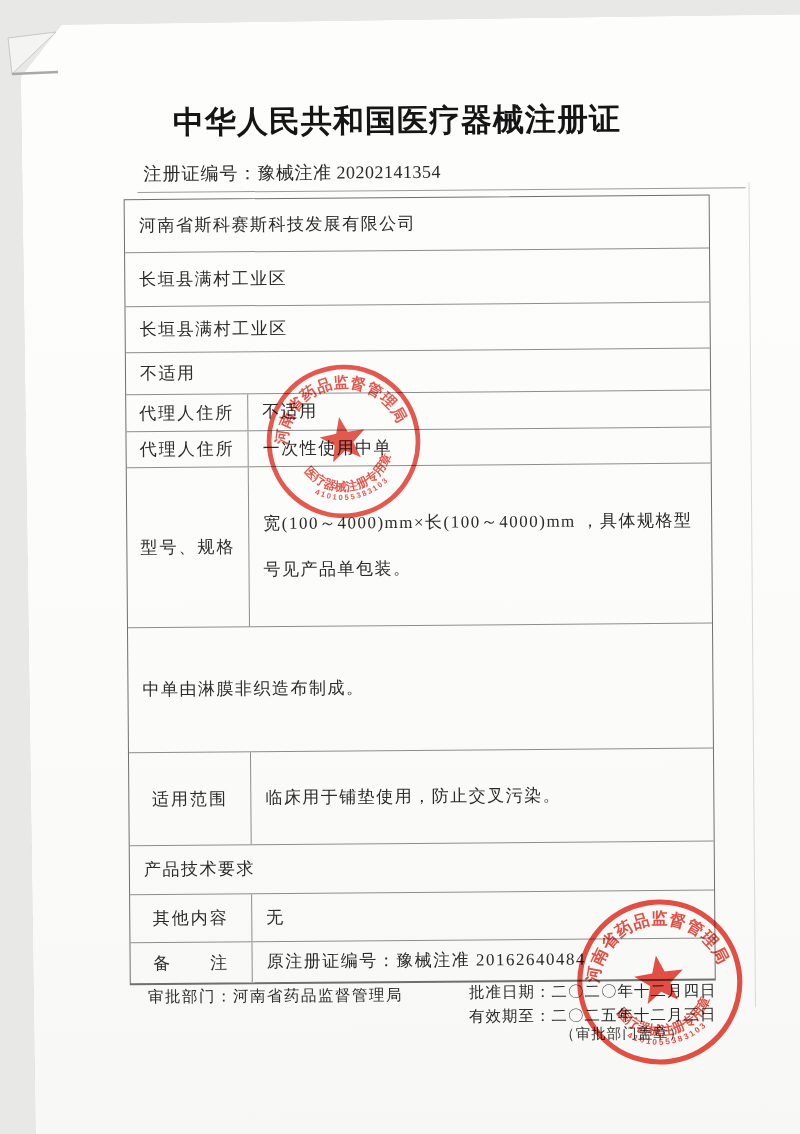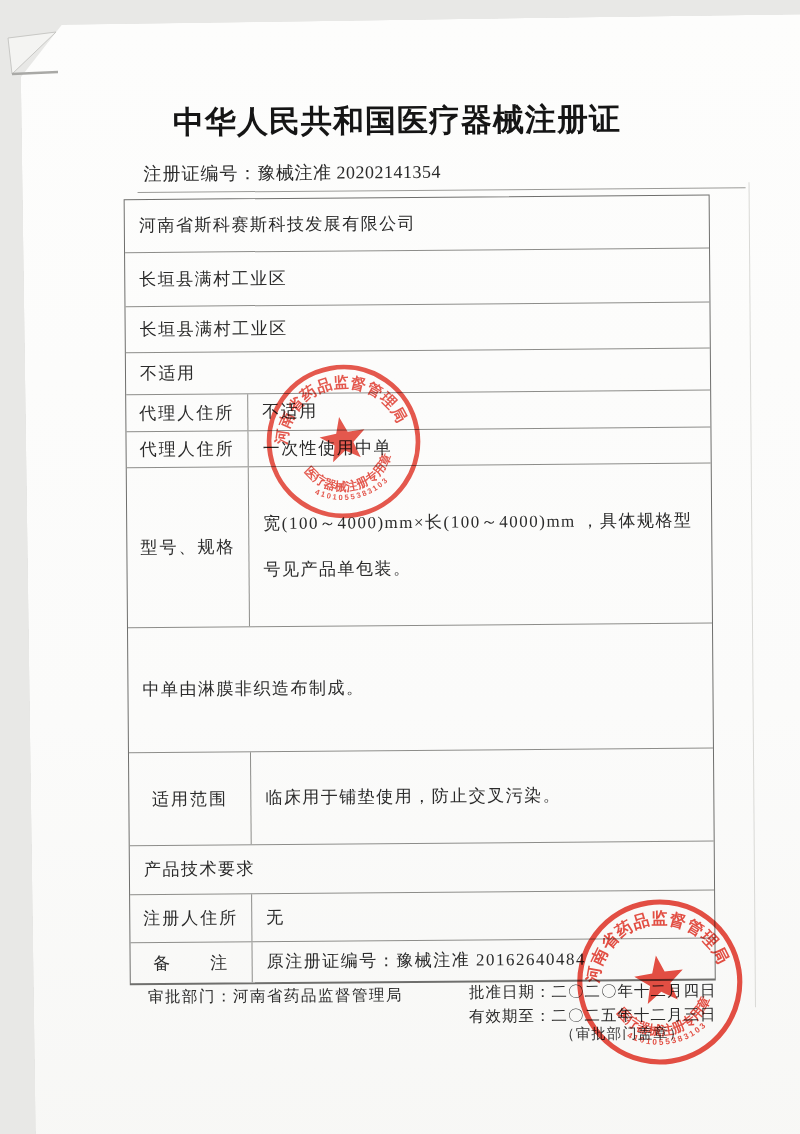--- a/index.html
+++ b/index.html
@@ -122,21 +122,21 @@
       <div class="tvalue">中单由淋膜非织造布制成。</div>
     </div>
       <div class="trow" style="height: 93px;">
       <div class="tlabel">适用范围</div>
       <div class="tvalue">临床用于铺垫使用，防止交叉污染。</div>
     </div>
       <div class="trow" style="height: 49px;">
       <div class="tvalue">产品技术要求</div>
     </div>
       <div class="trow" style="height: 48px;">
-      <div class="tlabel">注册人住所</div>
+      <div class="tlabel">其他内容</div>
       <div class="tvalue">无</div>
     </div>
       <div class="trow" style="height: 41px;">
       <div class="tlabel">备　　注</div>
       <div class="tvalue">原注册证编号：豫械注准 20162640484</div>
     </div>
     </div>
 
   <div class="footer-left">
     <span>审批部门：</span><span>河南省药品监督管理局</span>

